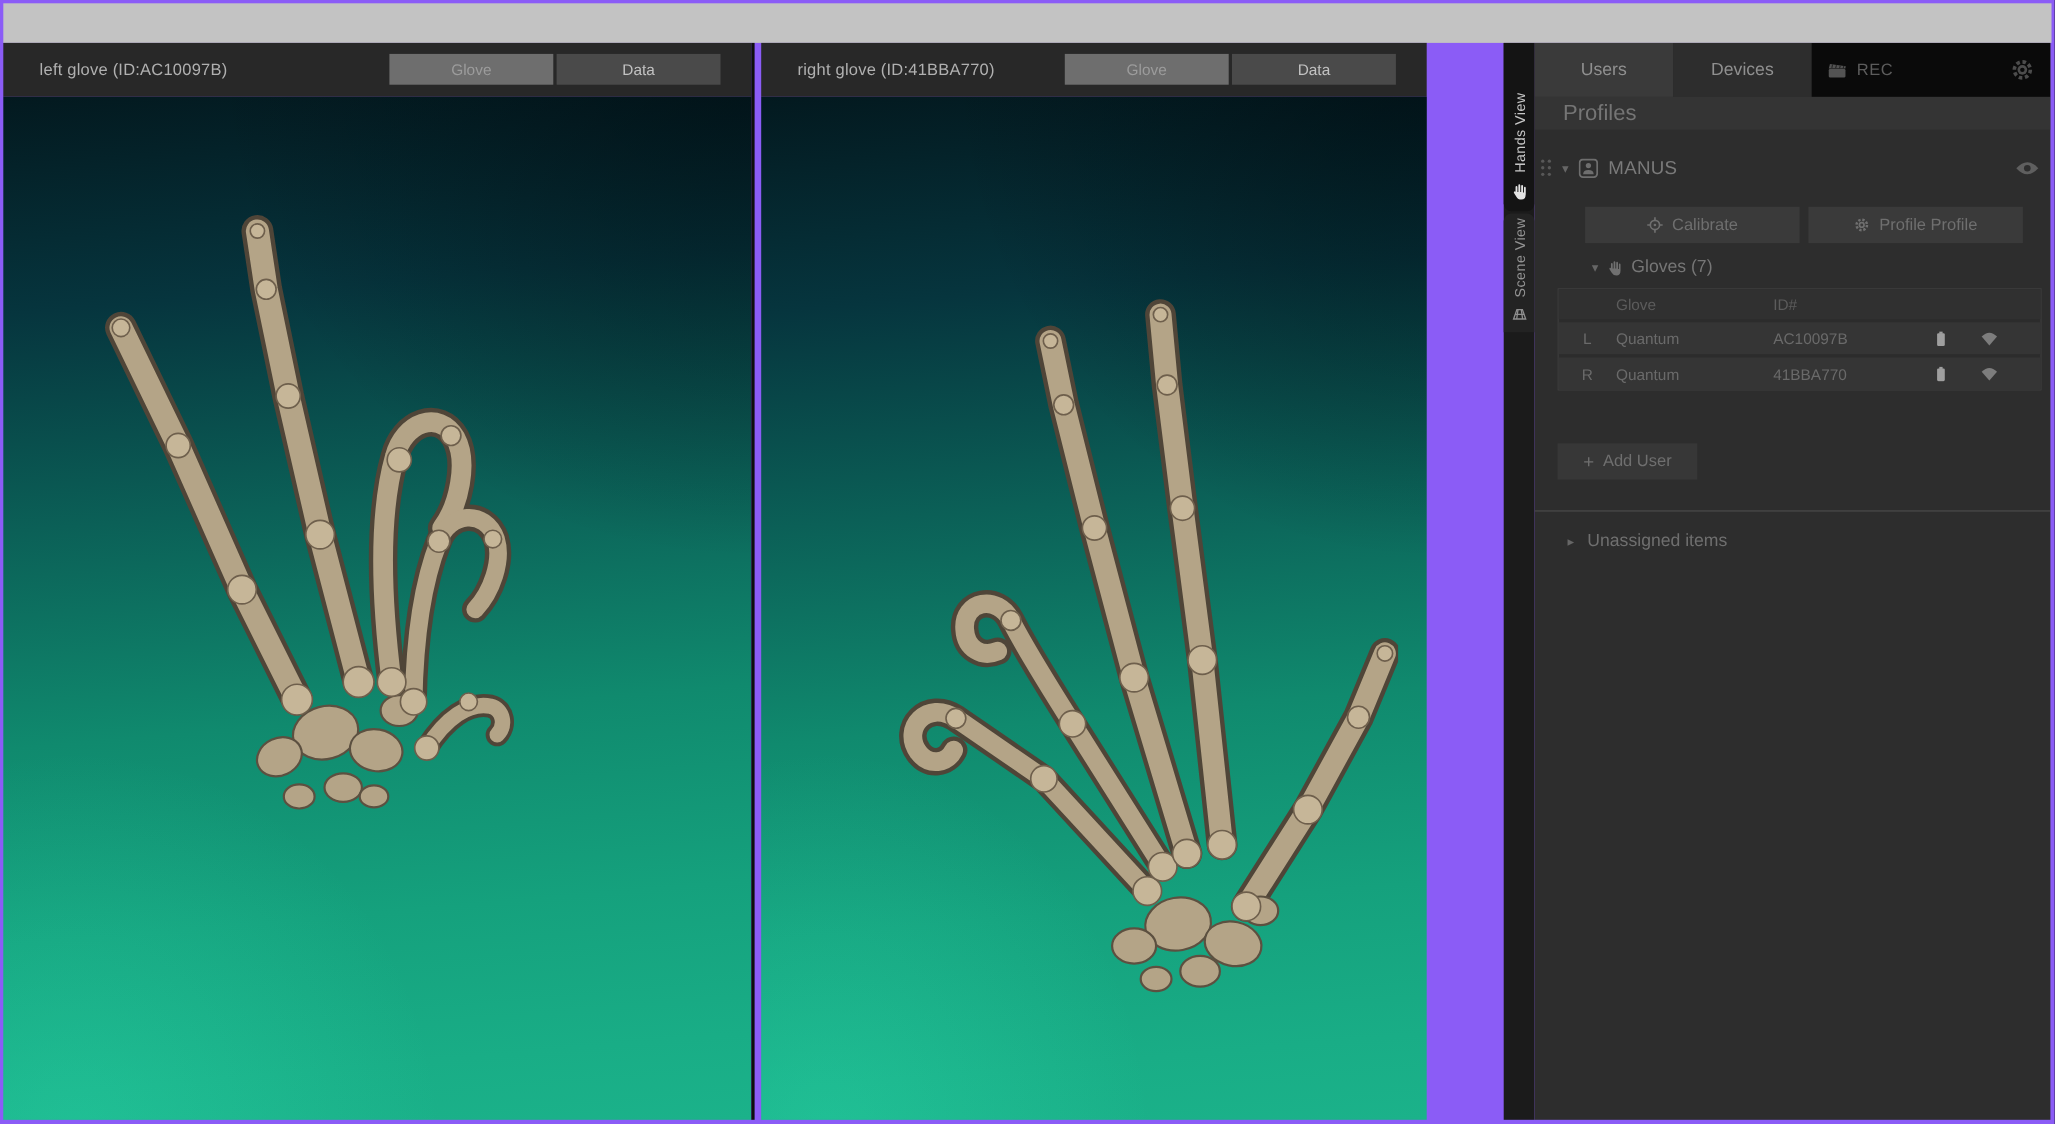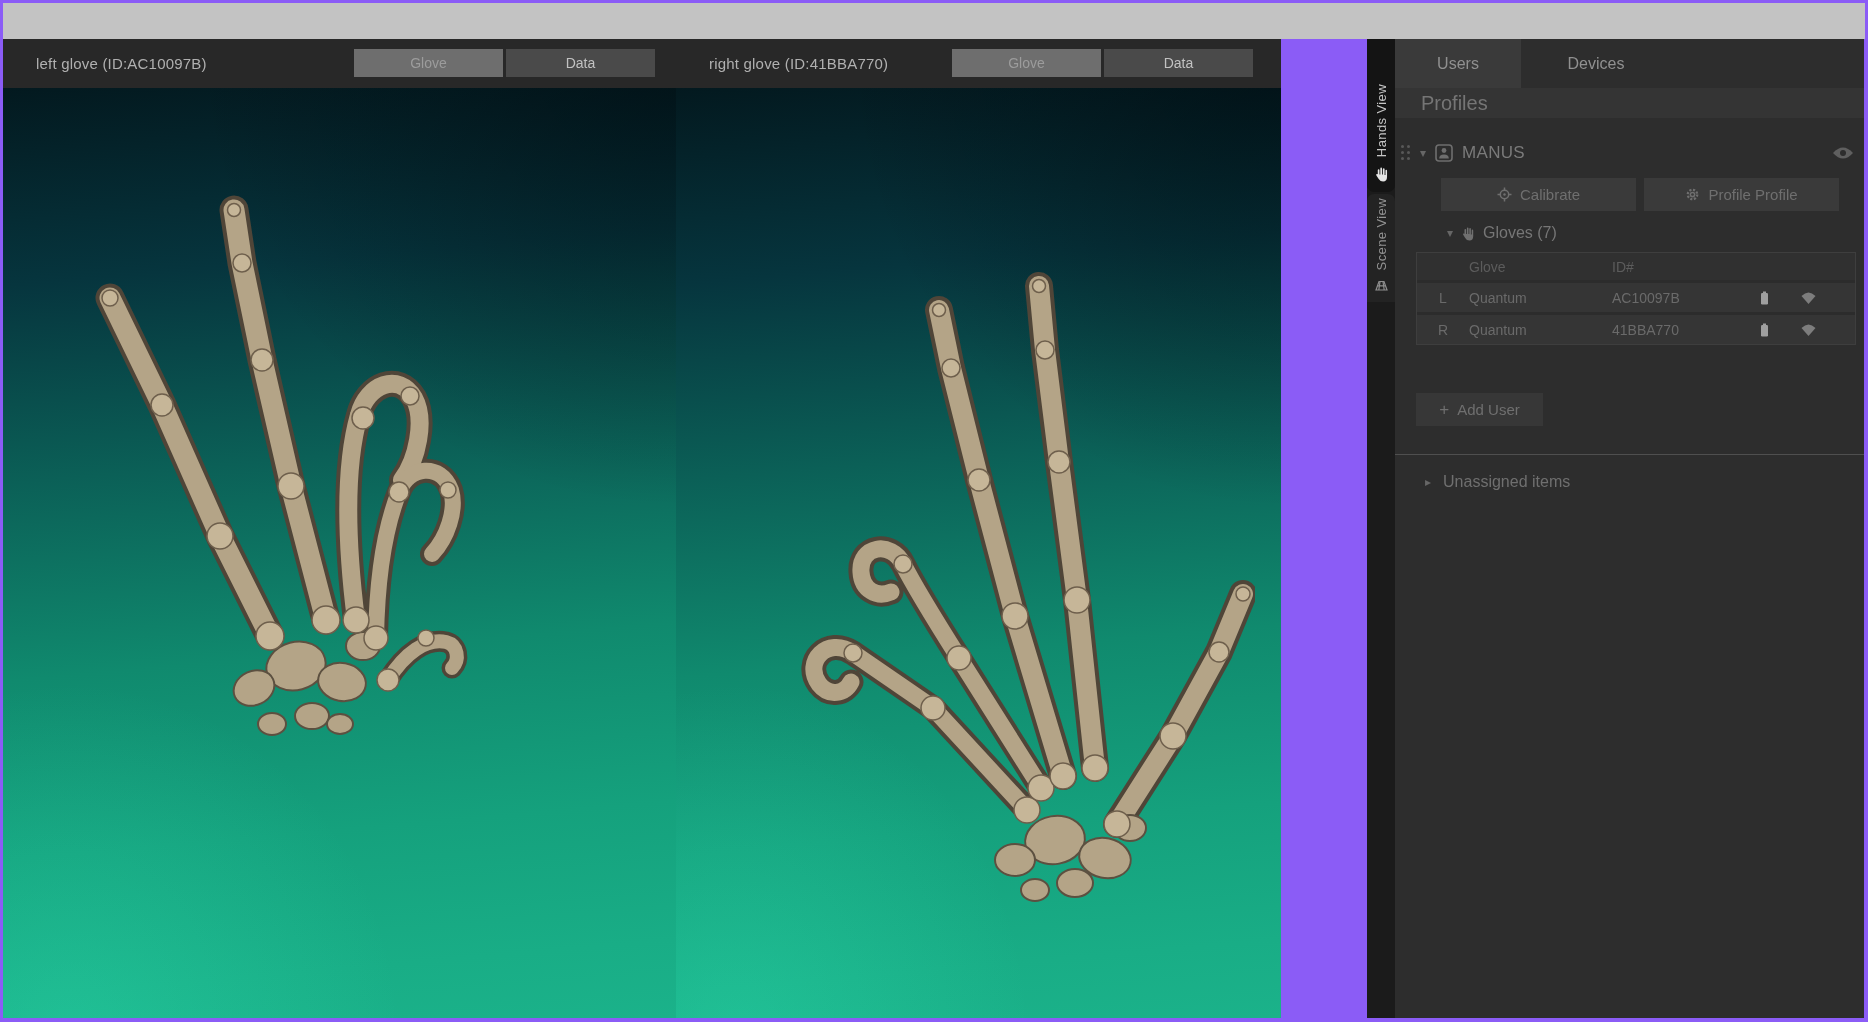--- a/index.html
+++ b/index.html
@@ -7,21 +7,21 @@
        font-family:"Liberation Sans","DejaVu Sans",sans-serif;
        -webkit-font-smoothing:antialiased;}
   .window{position:absolute;inset:0;background:#8b5cf6;}
 
   
   .titlebar{position:absolute;left:3px;right:3px;top:3px;height:36px;background:#c3c3c3;}
 
   
   .vp{position:absolute;top:39px;bottom:4px;display:flex;flex-direction:column;}
   .vp-left{left:3px;width:680px;}
-  .vp-right{left:676px;width:605px;}
+  .vp-right{left:692px;width:605px;}
   .vp-divider{position:absolute;top:39px;bottom:4px;left:683px;width:3px;background:#0e0e0e;}
   .vp-header{height:49px;background:#282828;display:flex;align-items:center;position:relative;flex:0 0 auto;}
   .vp-title{color:#b0b0b0;font-size:15px;padding-left:33px;letter-spacing:.2px;}
   .vp-tabs{position:absolute;right:28px;top:10px;display:flex;gap:3px;}
   .vp-tab{width:149px;height:28px;line-height:28px;text-align:center;font-size:14px;cursor:default;}
   .vp-tab.sel{background:#6e6e6e;color:#9c9c9c;}
   .vp-tab.unsel{background:#4a4a4a;color:#c2c2c2;}
   .vp-body{flex:1 1 auto;position:relative;overflow:hidden;
     background:
       radial-gradient(75% 60% at 10% 103%, rgba(48,232,182,.30), rgba(48,232,182,0) 65%),
@@ -34,39 +34,39 @@
   .side-tab{display:flex;flex-direction:column;align-items:center;justify-content:flex-end;gap:9px;
             box-sizing:border-box;padding-bottom:10px;cursor:default;}
   .side-tab .vtext{writing-mode:vertical-rl;transform:rotate(180deg);font-size:13px;letter-spacing:.4px;}
   .tab-hands{height:153px;background:#141414;border-radius:0 0 7px 7px;}
   .tab-hands .vtext{color:#c6c6c6;}
   .tab-scene{height:108px;margin-top:2px;background:#232323;border-radius:7px 7px 0 0;}
   .tab-scene .vtext{color:#939393;}
 
   
   .panel{position:absolute;left:1395px;right:4px;top:39px;bottom:4px;background:#2d2d2d;overflow:hidden;}
-  .panel-tabs{height:49px;display:flex;align-items:stretch;gap:12px;}
+  .panel-tabs{height:49px;display:flex;align-items:stretch;}
   .ptab{width:126px;display:flex;align-items:center;justify-content:center;font-size:16px;color:#909090;cursor:default;}
   .ptab-users{background:#3a3a3a;}
   .ptab-devices{background:#2d2d2d;}
   .rec-zone{flex:1;background:#0a0a0a;display:flex;align-items:center;padding:0 14px;gap:8px;}
   .rec-label{color:#5c5c5c;font-size:15px;letter-spacing:.5px;}
   .rec-spacer{flex:1;}
   .profiles-header{height:30px;background:#343434;display:flex;align-items:center;color:#757575;
     font-size:20px;padding-left:26px;}
   .panel-body{padding:0;}
 
   .profile-row{display:flex;align-items:center;margin:22px 10px 0 4px;height:26px;gap:9px;color:#7a7a7a;}
   .drag-dots{display:grid;grid-template-columns:4px 4px;grid-auto-rows:4px;gap:2px;margin-left:2px;}
   .drag-dots i{width:3px;height:3px;border-radius:50%;background:#585858;}
   .caret{color:#666;font-size:12px;line-height:1;}
   .profile-name{font-size:17px;color:#7a7a7a;letter-spacing:.3px;}
   .profile-spacer{flex:1;}
 
-  .btn-row{display:flex;gap:8px;margin:12px 25px 0 46px;}
+  .btn-row{display:flex;gap:8px;margin:22px 25px 0 46px;}
   .btn{flex:1;height:33px;background:#3a3a3a;border:none;color:#6f6f6f;font-size:15px;
     font-family:inherit;display:flex;align-items:center;justify-content:center;gap:8px;cursor:default;}
 
   .gloves-row{display:flex;align-items:center;gap:8px;margin:13px 0 0 52px;color:#767676;font-size:16px;}
 
   .glove-table{margin:10px 8px 0 21px;border:1px solid #3e3e3e;background:#2c2c2c;}
   .gt-row{display:grid;grid-template-columns:52px 143px 148px 40px 1fr;align-items:center;}
   .gt-head{height:27px;background:#303030;color:#5c5c5c;font-size:14px;}
   .gt-data{height:29px;background:#353535;color:#6a6a6a;font-size:14px;margin-top:3px;}
   .gt-side{text-align:center;}
@@ -233,20 +233,38 @@
       </span>
     </div>
 
   </div>
 
   <div class="panel">
 
     <div class="panel-tabs">
       <div class="ptab ptab-users">Users</div>
       <div class="ptab ptab-devices">Devices</div>
+      <div class="rec-zone">
+        <span>
+          <svg width="19" height="16" viewBox="0 0 19 16">
+            <path fill="#535353" d="M1.5,6.2 L2.6,2.2 L17,4.2 L16.6,6.2 Z"></path>
+            <rect x="1.5" y="6.8" width="15.2" height="7.6" rx="1" fill="#535353"></rect>
+            <path stroke="#222" stroke-width="1" d="M5,2.6 L4.3,5.6 M8.5,3.1 L7.8,6 M12,3.6 L11.3,6.1 M15.2,4 L14.6,6.2"></path>
+          </svg>
+        </span>
+        <span class="rec-label">REC</span>
+        <span class="rec-spacer"></span>
+        <span>
+          <svg width="23" height="23" viewBox="0 0 24 24">
+            <circle cx="12" cy="12" r="7.6" fill="none" stroke="#4c4c4c" stroke-width="3.4" stroke-dasharray="3.4 2.55"></circle>
+            <circle cx="12" cy="12" r="4.6" fill="#4c4c4c"></circle>
+            <circle cx="12" cy="12" r="2.1" fill="#0a0a0a"></circle>
+          </svg>
+        </span>
+      </div>
     </div>
 
     <div class="profiles-header">
       <span>Profiles</span>
     </div>
 
     <div class="panel-body">
 
       <div class="profile-row">
         <span class="drag-dots">

